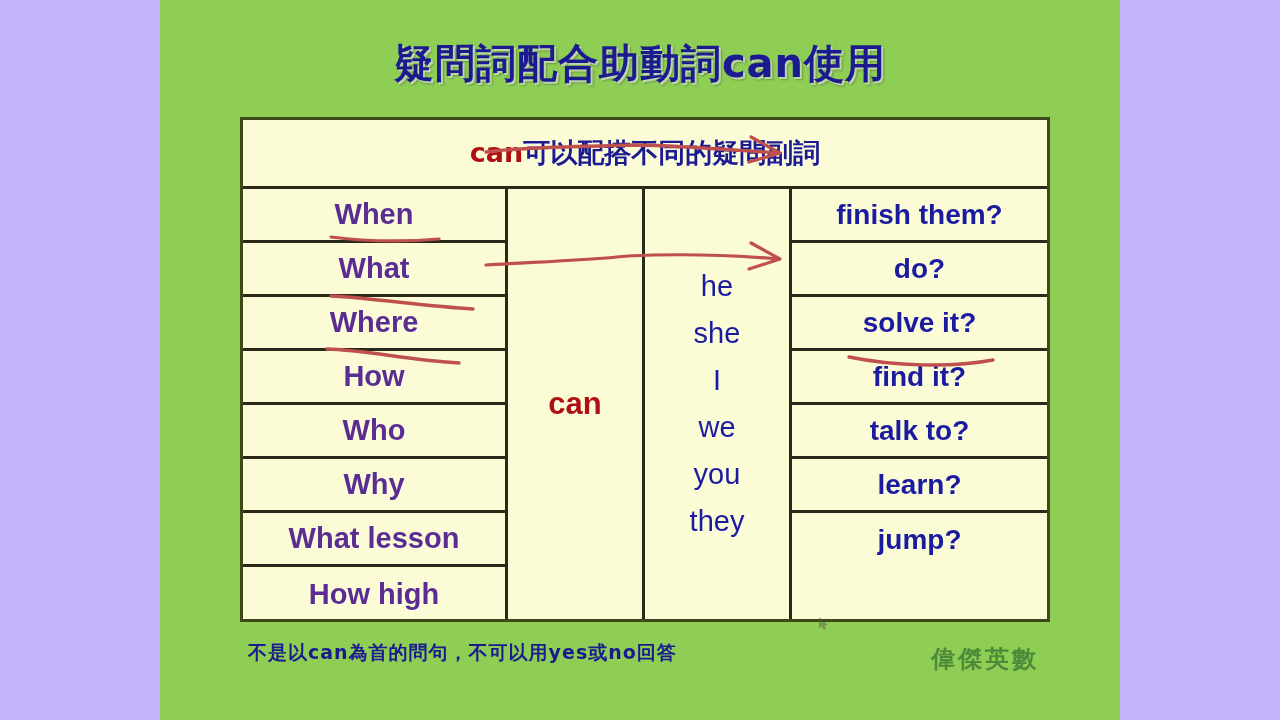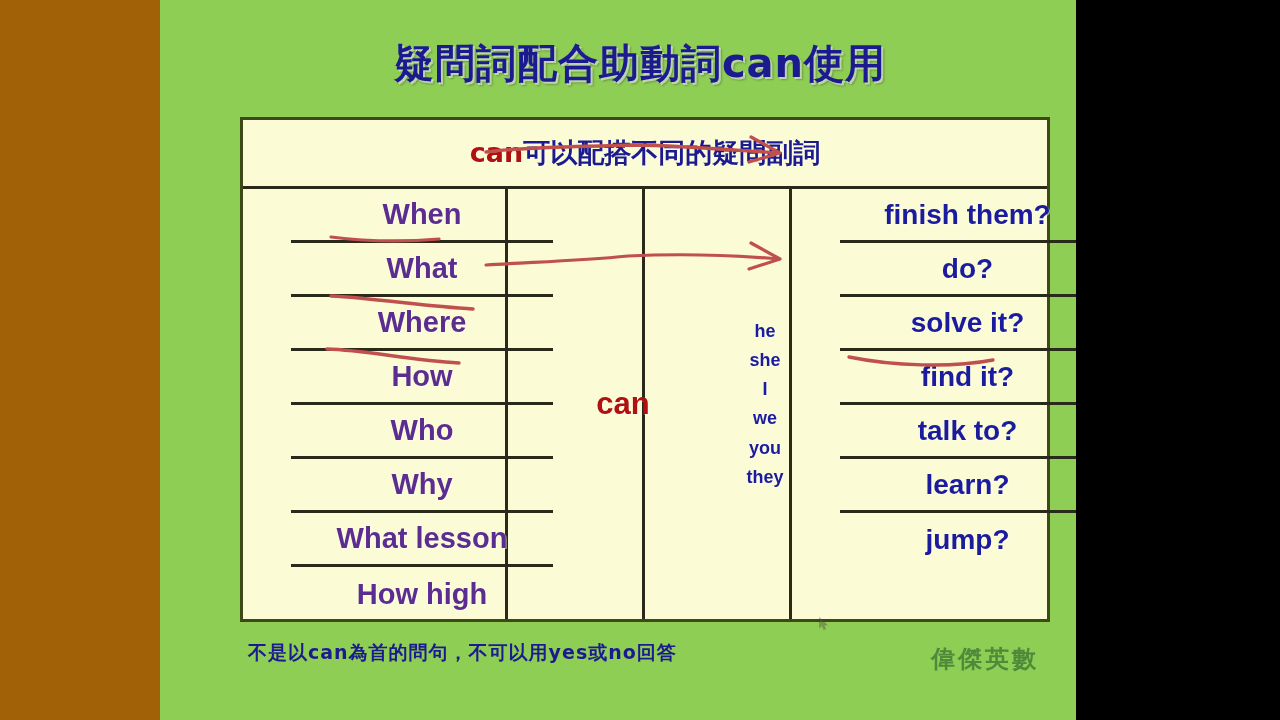--- a/index.html
+++ b/index.html
@@ -2,23 +2,23 @@
 <html><head>
 <meta charset="utf-8">
 <style>
   html, body {
     margin: 0;
     padding: 0;
     background: #000000;
   }
   #screen {
     position: relative;
-    width: 1076px;
+    width: 1280px;
     height: 720px;
-    background: #a16207;
+    background: #c4b5fd;
     overflow: hidden;
     font-family: "Liberation Sans", "DejaVu Sans", sans-serif;
   }
   
   #slide {
     position: absolute;
     left: 160px;
     top: 0px;
     width: 960px;
     height: 720px;
@@ -81,21 +81,21 @@
     top: 0; bottom: 0;
     width: 3px;
     background: #2A2A1A;
   }
   #vline-1 { left: 262px; }   
   #vline-2 { left: 399px; }   
   #vline-3 { left: 546px; }   
 
   .col {
     position: absolute;
-    top: 0; bottom: 0; margin-left: 48px;
+    top: 0; bottom: 0;
   }
   #col-qword  { left: 0px;   width: 262px; }
   #col-can    { left: 265px; width: 134px; }
   #col-pron   { left: 402px; width: 144px; }
   #col-pred   { left: 549px; width: 255px; }
 
   .cell {
     height: 54px;
     box-sizing: border-box;
     border-bottom: 3px solid #2A2A1A;
@@ -135,22 +135,22 @@
     position: absolute;
     left: 0; right: 0;
     top: 50%;
     transform: translateY(-50%);
     display: flex;
     flex-direction: column;
     align-items: center;
     justify-content: center;
   }
   .pron {
-    font-size: 18px;
-    font-weight: bold;
+    font-size: 29px;
+    font-weight: normal;
     color: #1B1B9E;
     line-height: 1.62;
     text-shadow: 1px 1px 0 rgba(255,255,255,0.5);
     text-align: center;
   }
   
   #arrows {
     position: absolute;
     left: 0; top: 0;
     width: 810px;

